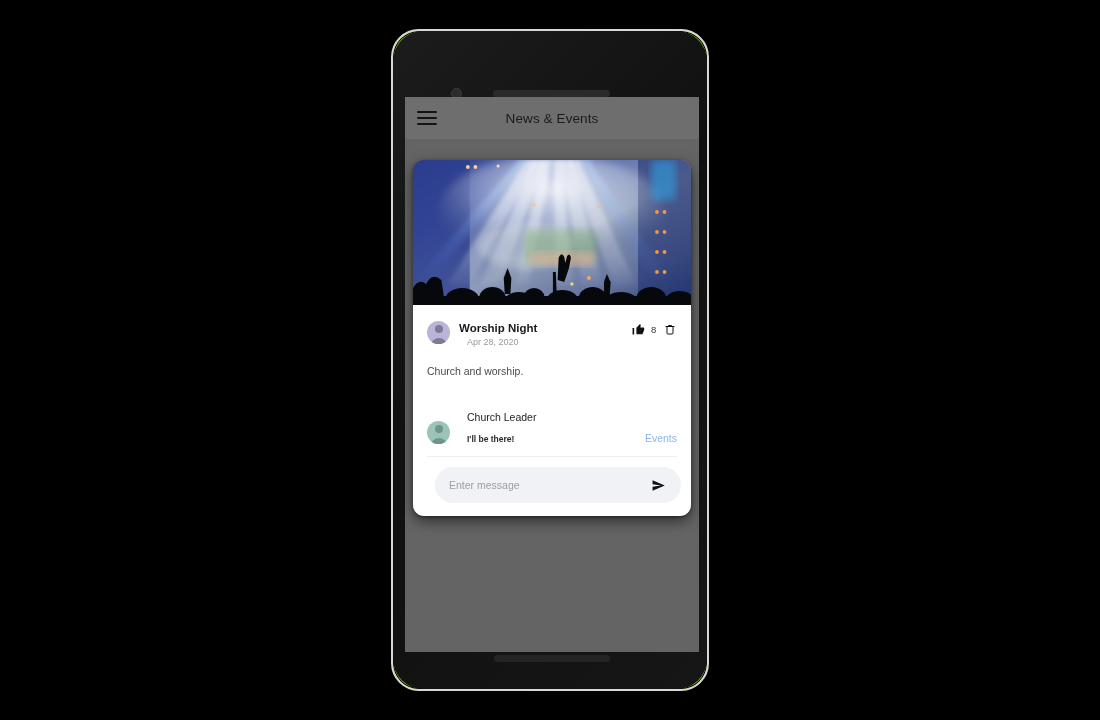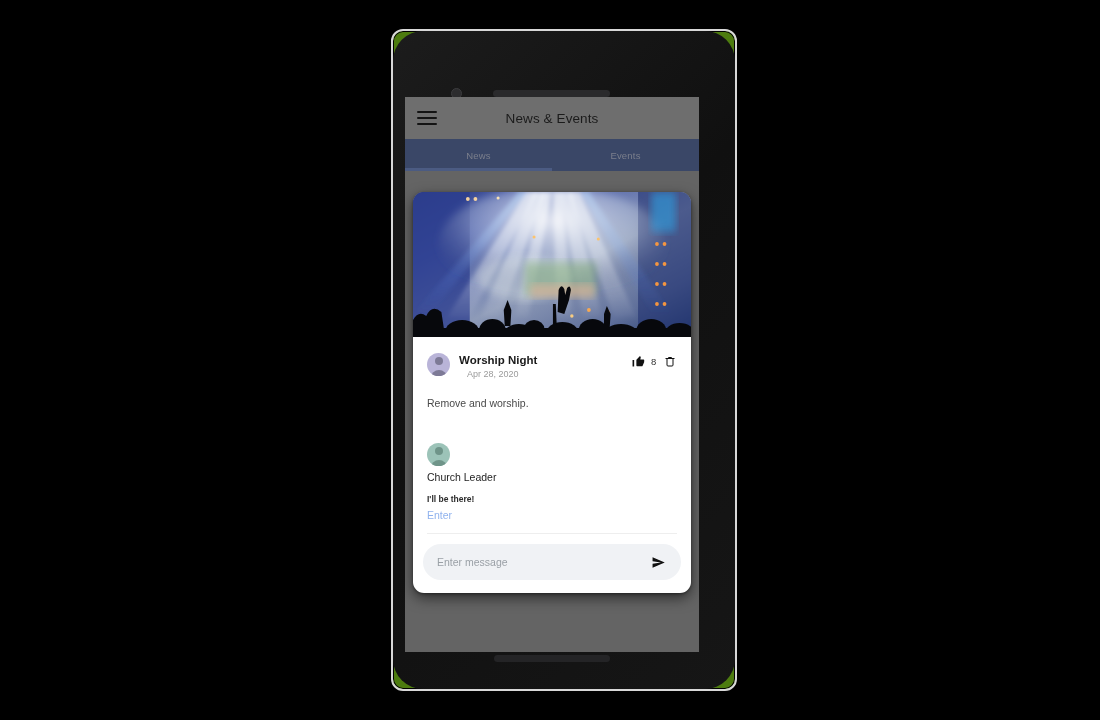--- a/index.html
+++ b/index.html
@@ -17,24 +17,24 @@
     width: 1100px;
     height: 720px;
     background: #000000;
   }
 
   
   .phone {
     position: absolute;
     left: 391px;
     top: 29px;
-    width: 346px;
+    width: 318px;
     height: 662px;
-    border-radius: 12px;
-    background: #4d7c0f;
+    border-radius: 28px;
+    background: #84cc16;
     border: 2px solid #d8d8d8;
     box-shadow: 0 0 0 1px #000 inset;
   }
   .phone-inner {
     position: absolute;
     left: 0; top: 0; right: 0; bottom: 0;
     border-radius: 30px;
     background: linear-gradient(135deg, #1c1c1c 0%, #101010 45%, #161616 100%);
     overflow: hidden;
   }
@@ -245,23 +245,22 @@
     font-size: 10.5px;
     color: #4a4a4a;
     margin-top: 17px;
     line-height: 15px;
   }
 
   
   .comments { margin-top: 32px; }
   .comment {
     display: flex;
-    align-items: flex-start;
-    gap: 5px;
-    flex-direction: column;
+    align-items: flex-end;
+    gap: 17px;
   }
   .comment-meta { flex: 1; min-width: 0; }
   .comment-name {
     font-size: 10.5px;
     color: #1d1d1d;
     line-height: 13px;
   }
   .comment-text {
     font-size: 8.5px;
     font-weight: bold;
@@ -275,21 +274,21 @@
     white-space: nowrap;
   }
 
   .divider {
     height: 1px;
     background: #eeeeee;
     margin: 12px 0 0 0;
   }
 
   
-  .composer { padding: 10px 10px 13px 10px; }
+  .composer { padding: 10px 10px 13px 10px; margin-left: 12px; }
   .input-pill {
     height: 36px;
     border-radius: 18px;
     background: #f0f2f5;
     display: flex;
     align-items: center;
     padding: 0 14px;
   }
   .input-pill input {
     flex: 1;
@@ -326,24 +325,20 @@
 
         <div class="appbar">
           <div class="hamburger">
             <span></span>
               <span></span>
               <span></span>
           </div>
           <div class="appbar-title">News &amp; Events</div>
         </div>
 
-        <div class="tabbar">
-          <div class="tab active">News</div>
-          <div class="tab">Events</div>
-        </div>
 
         <div class="app-body">
 
           <div class="card">
 
             <div class="hero">
               <svg viewBox="0 0 294 145" preserveAspectRatio="none">
                 <defs>
                   <linearGradient id="bg" x1="0" y1="0" x2="1" y2="1">
                     <stop offset="0%" stop-color="#2f3f86"></stop>
@@ -454,33 +449,33 @@
                   <div class="icon-btn">
                     <svg width="12" height="13" viewBox="0 0 24 24" fill="none" stroke="#111" stroke-width="2">
                       <path d="M3 6h18"></path>
                       <path d="M6 6v13a2 2 0 0 0 2 2h8a2 2 0 0 0 2-2V6"></path>
                       <path d="M9 6V4h6v2"></path>
                     </svg>
                   </div>
                 </div>
               </div>
 
-              <div class="post-text">Remove and worship.</div>
+              <div class="post-text">Church and worship.</div>
 
               <div class="comments">
                 <div class="comment">
                   <div class="avatar green">
                     <div class="head"></div>
                       <div class="shoulders"></div>
                   </div>
                   <div class="comment-meta">
                     <div class="comment-name">Church Leader</div>
                     <div class="comment-text">I'll be there!</div>
                   </div>
-                  <div class="comment-remove">Enter</div>
+                  <div class="comment-remove">Events</div>
                 </div>
               </div>
 
               <div class="divider"></div>
             </div>
 
             <div class="composer">
               <div class="input-pill">
                 <input type="text" placeholder="Enter message" style="">
                 <div class="send-btn">

